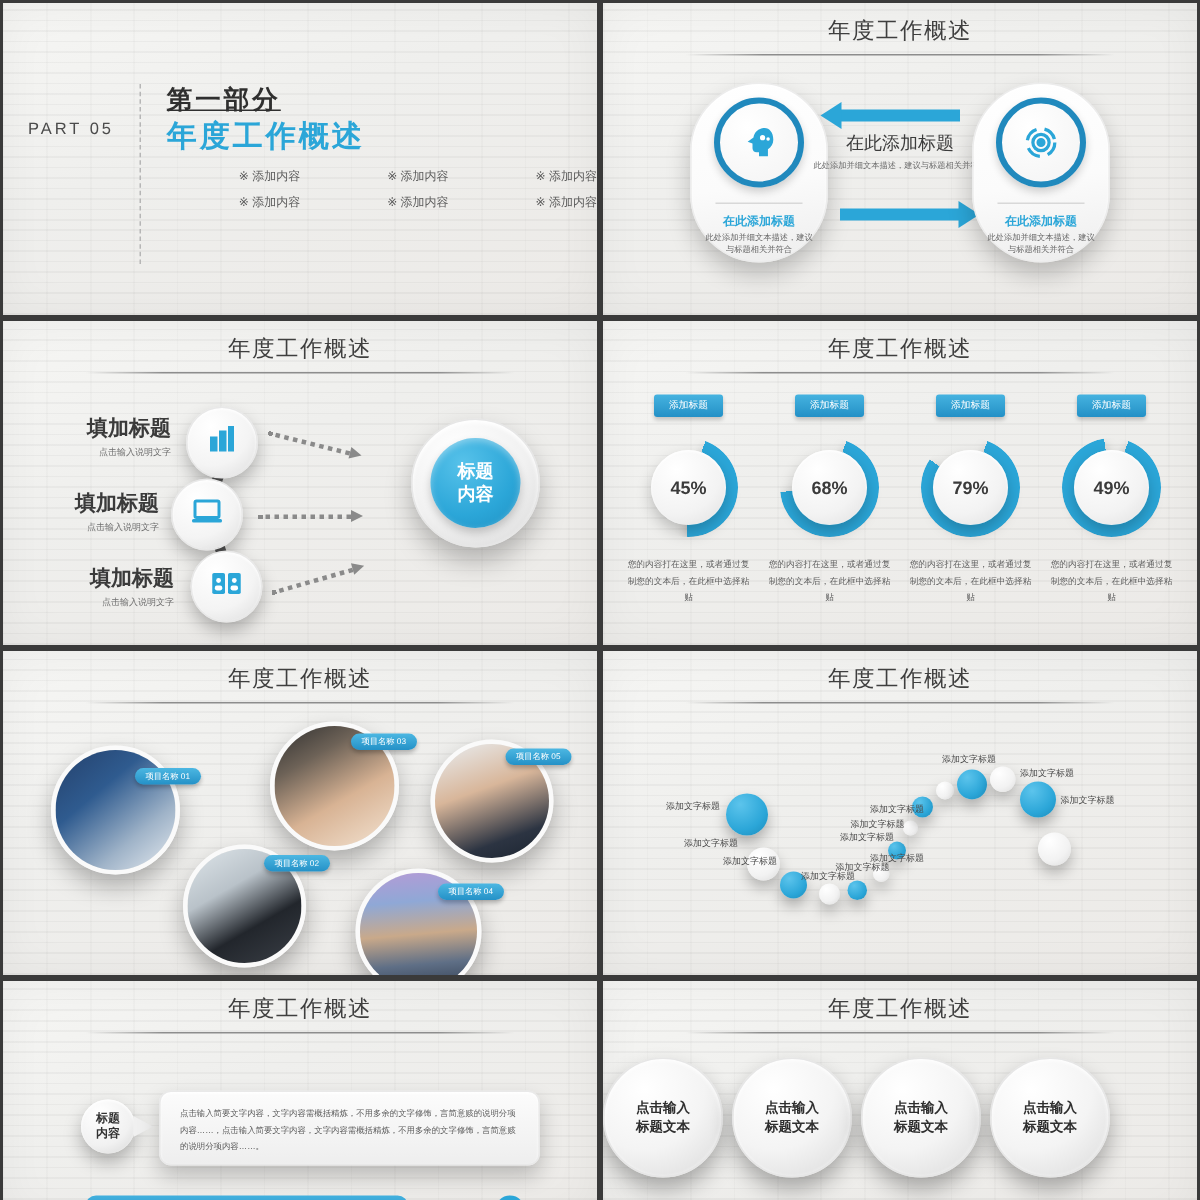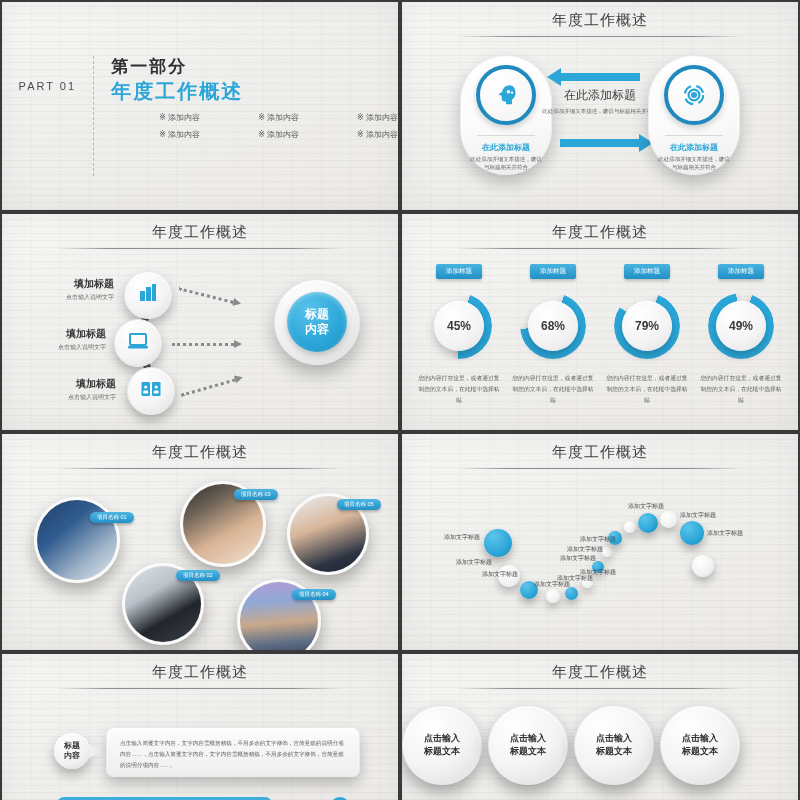--- a/index.html
+++ b/index.html
@@ -46,21 +46,21 @@
     width:58px;height:58px;border-radius:50%;margin:0 auto;
     background:radial-gradient(circle at 34% 28%,#ffffff 0%,#f2f2f2 55%,#d9d9d9 100%);
     box-shadow:0 6px 12px rgba(0,0,0,0.30), inset 0 -3px 6px rgba(0,0,0,0.07), inset 0 2px 3px #fff;
     display:flex;align-items:center;justify-content:center;
     border:1px solid #e4e4e4;
   }
   .num-circle span{color:#2ba6d8;font-size:27px;font-weight:bold;letter-spacing:1px;}
   .part-label{margin-top:26px;color:#4b4b4b;font-size:11px;letter-spacing:2px;}
   .s1-divider{width:1px;align-self:stretch;margin:2px 0 34px 0;border-left:1px dashed #b6b6b6;}
   .s1-right{padding-left:17px;padding-top:2px;}
-  .s1-h1{font-size:17px;font-weight:bold;color:#2f2f2f;letter-spacing:2px;line-height:1.25;}
+  .s1-h1{font-size:17px;font-weight:bold;color:#2f2f2f;letter-spacing:2px;line-height:1.25;text-decoration:underline;}
   .s1-h2{font-size:20px;font-weight:bold;color:#2ba6d8;letter-spacing:2px;line-height:1.3;margin-top:1px;}
   .s1-bullets{margin-top:8px;display:grid;grid-template-columns:repeat(3,1fr);row-gap:6px;column-gap:10px;}
   .s1-bullets div{font-size:8px;color:#5a5a5a;white-space:nowrap;margin-left:48px;}
 
   
   .s2-stage{position:relative;height:150px;margin-top:4px;}
   .pill{
     position:absolute;top:14px;width:90px;height:118px;border-radius:48px;
     background:linear-gradient(170deg,#ffffff 0%,#fbfbfb 55%,#ededed 100%);
     box-shadow:0 8px 16px rgba(0,0,0,0.22), inset 0 1px 2px #fff;
@@ -91,21 +91,21 @@
   
   .s3-stage{position:relative;height:170px;}
   .s3-node{
     position:absolute;width:46px;height:46px;border-radius:50%;
     background:radial-gradient(circle at 34% 26%,#ffffff 0%,#f4f4f4 58%,#dcdcdc 100%);
     box-shadow:0 6px 11px rgba(0,0,0,0.26), inset 0 1px 2px #fff;
     border:1px solid #e8e8e8;
     display:flex;align-items:center;justify-content:center;
   }
   .s3-label{position:absolute;text-align:right;width:94px;}
-  .s3-label .t{font-size:10px;font-weight:bold;color:#3a3a3a;}
+  .s3-label .t{font-size:14px;font-weight:bold;color:#3a3a3a;}
   .s3-label .d{font-size:6px;color:#6f6f6f;margin-top:2px;}
   .s3-connector{position:absolute;width:7px;background:#575757;border-radius:3px;}
   .s3-hub{
     position:absolute;right:38px;top:30px;width:84px;height:84px;border-radius:50%;
     background:radial-gradient(circle at 36% 26%,#ffffff 0%,#f1f1f1 55%,#d7d7d7 100%);
     box-shadow:0 9px 18px rgba(0,0,0,0.26), inset 0 2px 3px #fff;
     display:flex;align-items:center;justify-content:center;
     border:1px solid #e6e6e6;
   }
   .s3-hub-inner{
@@ -198,21 +198,21 @@
   }
 </style>
 </head>
 <body>
 
 <div class="deck">
 
   <div class="slide">
     <div class="s1-wrap">
       <div class="s1-left">
-        <div class="part-label">PART 01</div>
+        <div class="part-label">PART 05</div>
       </div>
       <div class="s1-divider"></div>
       <div class="s1-right">
         <div class="s1-h1">第一部分</div>
         <div class="s1-h2">年度工作概述</div>
         <div class="s1-bullets">
           <div>※ 添加内容</div>
           <div>※ 添加内容</div>
           <div>※ 添加内容</div>
           <div>※ 添加内容</div>

